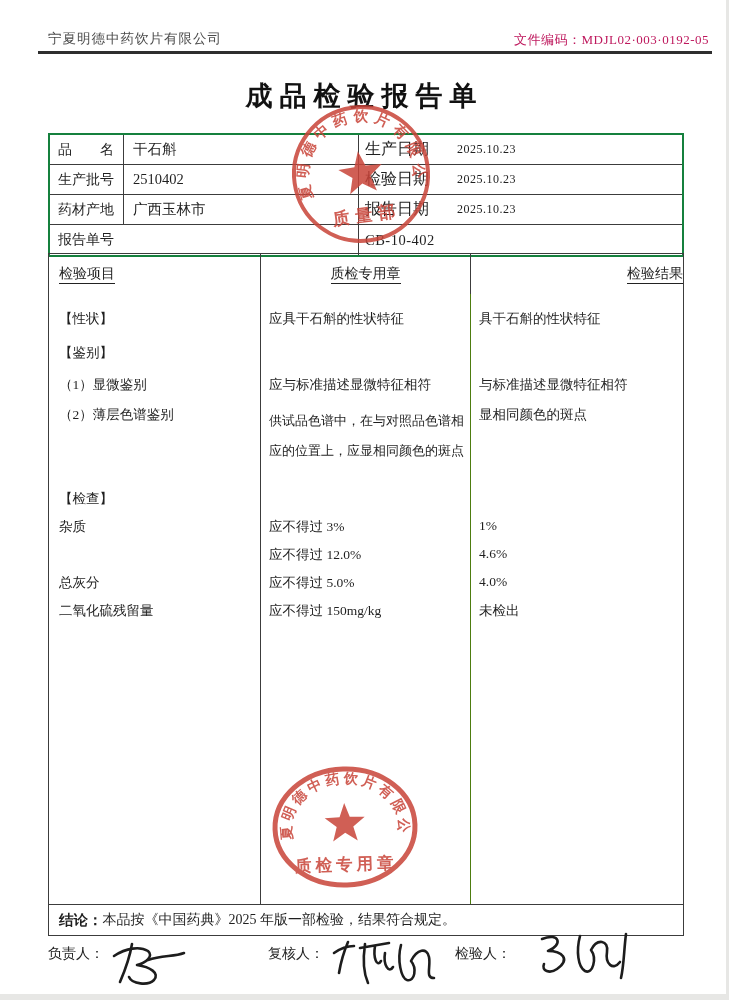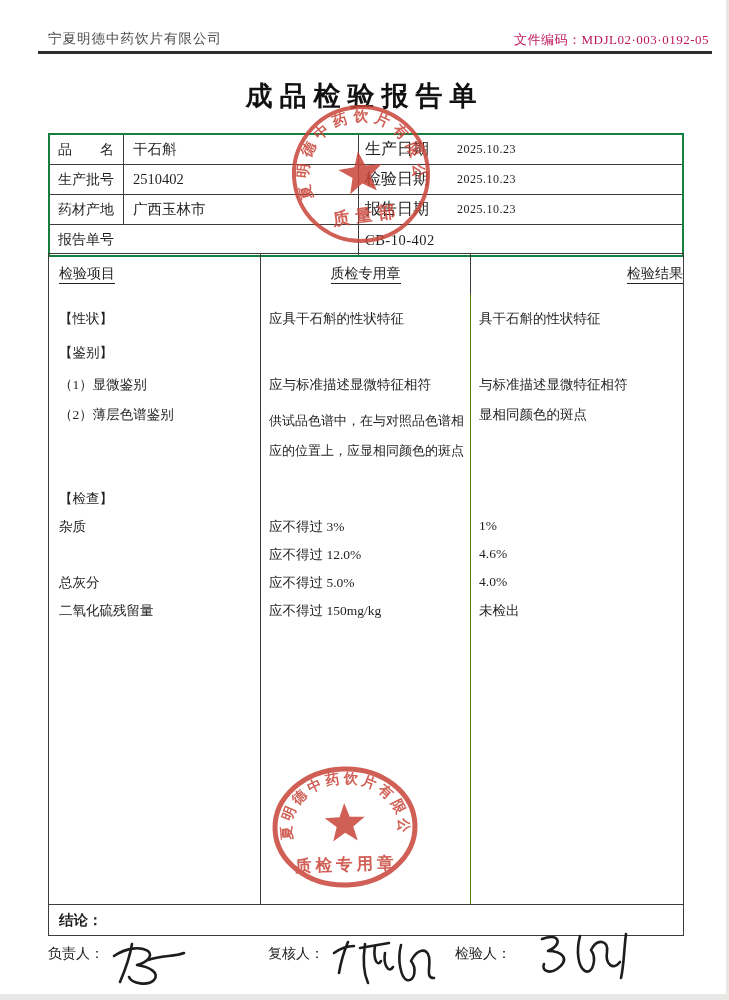--- a/index.html
+++ b/index.html
@@ -137,20 +137,21 @@
         <div class="ln" style="top:224px">1%</div>
         <div class="ln" style="top:252px">4.6%</div>
         <div class="ln" style="top:280px">4.0%</div>
         <div class="ln" style="top:308px">未检出</div>
       </div>
     </div>
   </div>
 
   <div class="conclusion">
     <span class="c-label">结论：</span>
+    <span>本品按《中国药典》2025 年版一部检验，结果符合规定。</span>
   </div>
 
   <div class="sig-label" style="left:48px; top:945px">负责人：</div>
   <div class="sig-label" style="left:268px; top:945px">复核人：</div>
   <div class="sig-label" style="left:455px; top:945px">检验人：</div>
 
   <svg class="sig" style="left:102px; top:936px" width="96" height="54" viewBox="0 0 96 54">
     <path d="M30,8 C28,20 24,32 18,46"></path>
     <path d="M12,20 C24,12 38,10 46,15 C52,20 44,27 35,29 C48,31 58,37 52,44 C46,50 30,48 27,41"></path>
     <path d="M46,24 C60,19 72,21 82,17"></path>

